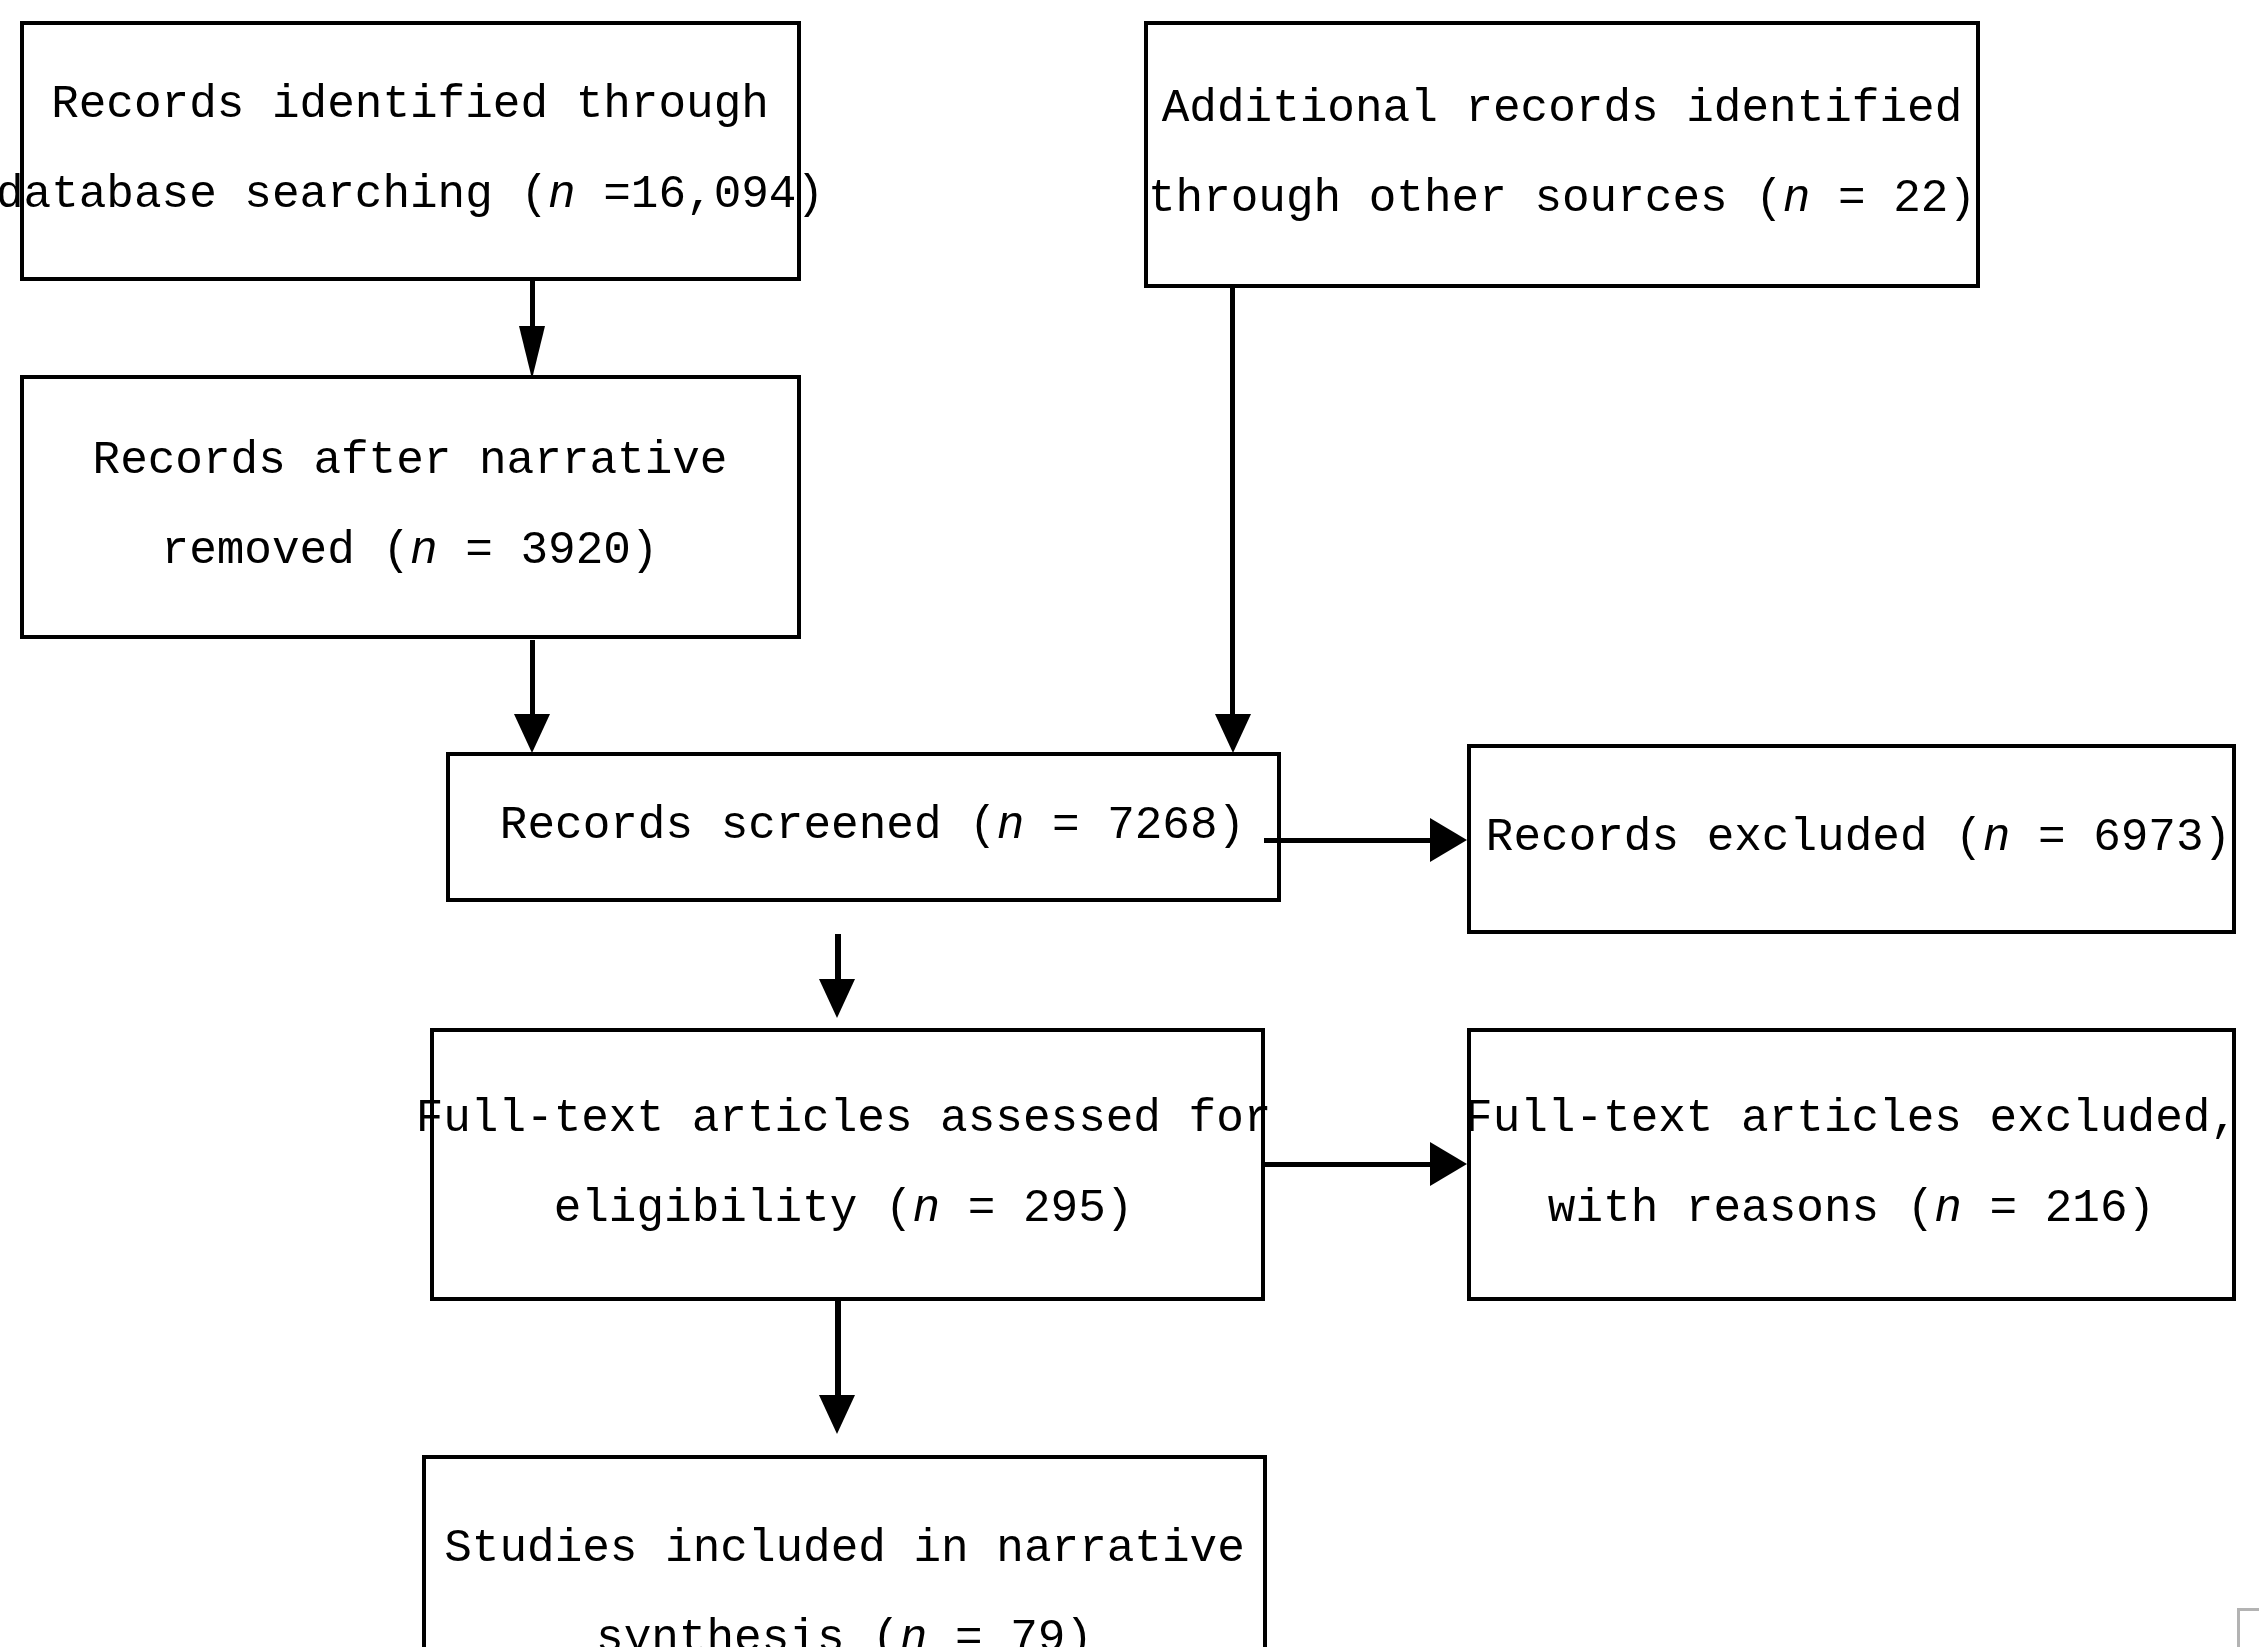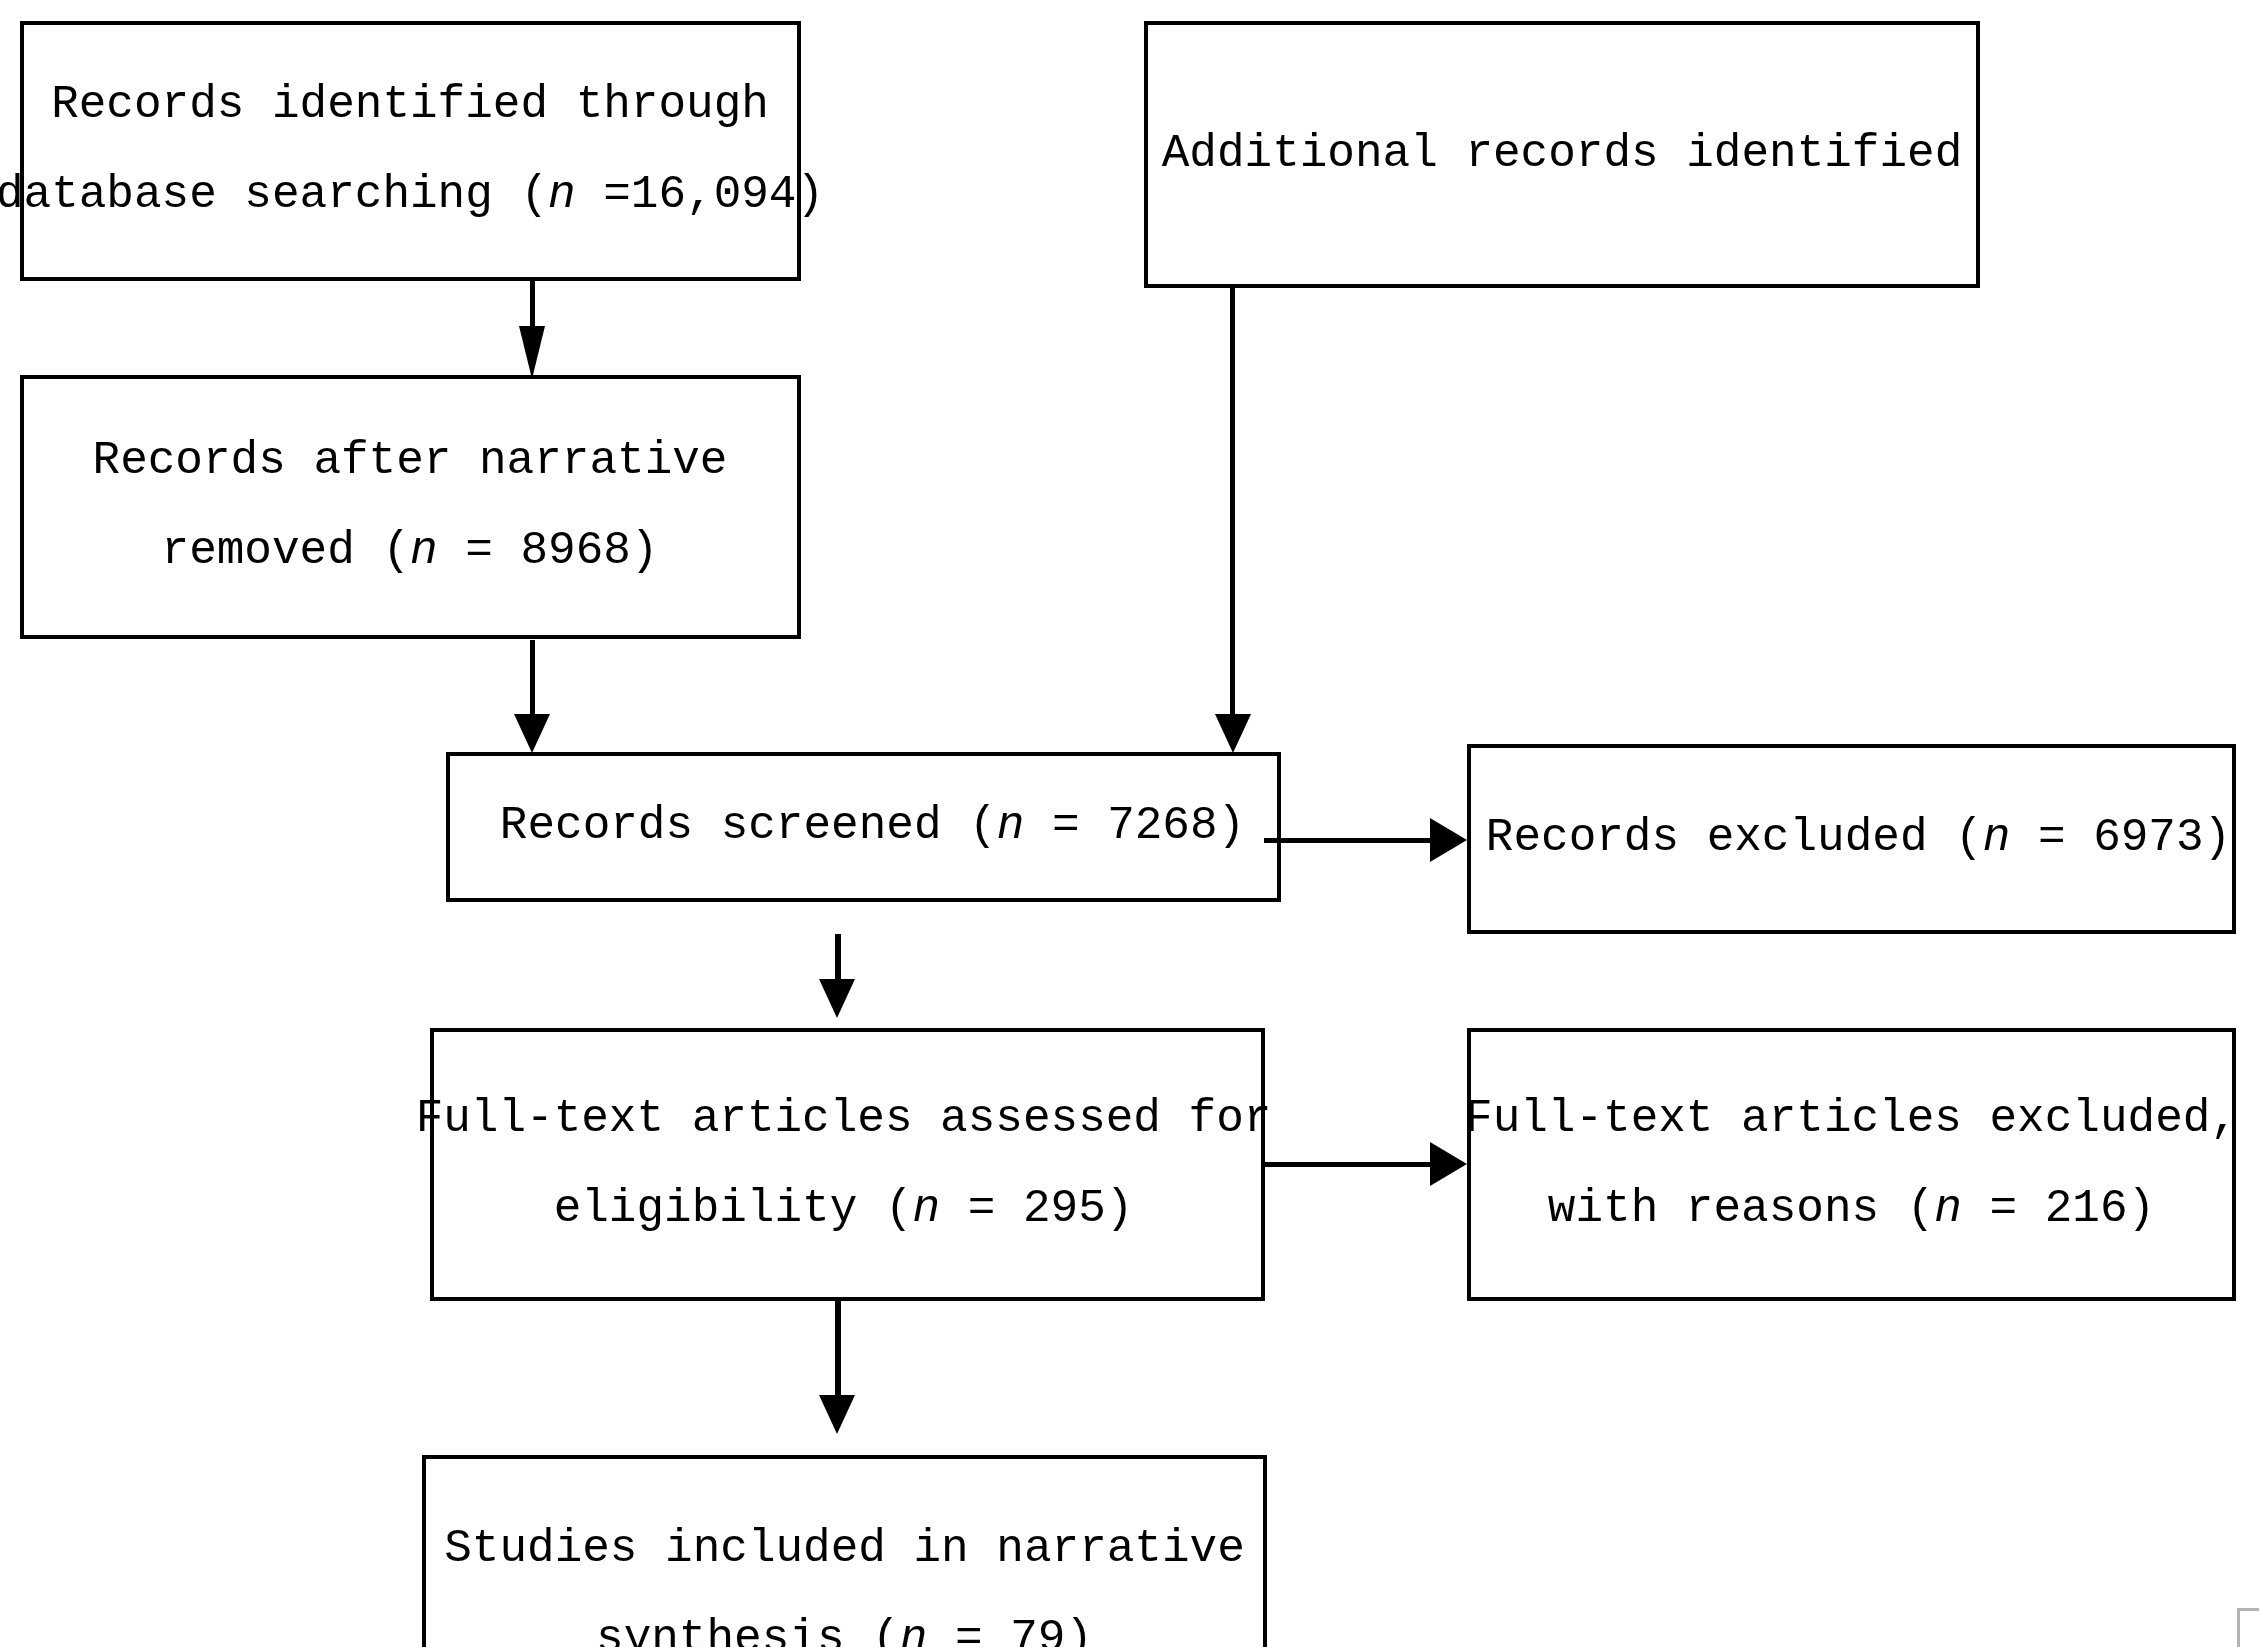--- a/index.html
+++ b/index.html
@@ -79,25 +79,26 @@
 
 <div id="stage">
 
   <div class="flow-box" style="left:19.5px; top:21px; width:781px; height:260px;">
     <span class="line">Records identified through</span>
     <span class="line"><span>database searching (</span><em>n</em><span> =16,094)</span></span>
   </div>
 
   <div class="flow-box" style="left:1144px; top:21px; width:836px; height:267px;">
     <span class="line">Additional records identified</span>
+    <span class="line"><span>through other sources (</span><em>n</em><span> = 22)</span></span>
   </div>
 
   <div class="flow-box" style="left:19.5px; top:375px; width:781px; height:264px;">
     <span class="line">Records after narrative</span>
-    <span class="line"><span>removed (</span><em>n</em><span> = 8968)</span></span>
+    <span class="line"><span>removed (</span><em>n</em><span> = 3920)</span></span>
   </div>
 
   <div class="flow-box" style="left:446px; top:752px; width:835px; height:150px;padding-left:40px;">
     <span class="line"><span>Records screened (</span><em>n</em><span> = 7268)</span></span>
   </div>
 
   <div class="flow-box" style="left:1467px; top:744px; width:769px; height:190px;padding-left:36px;">
     <span class="line"><span>Records excluded (</span><em>n</em><span> = 6973)</span></span>
   </div>
 

